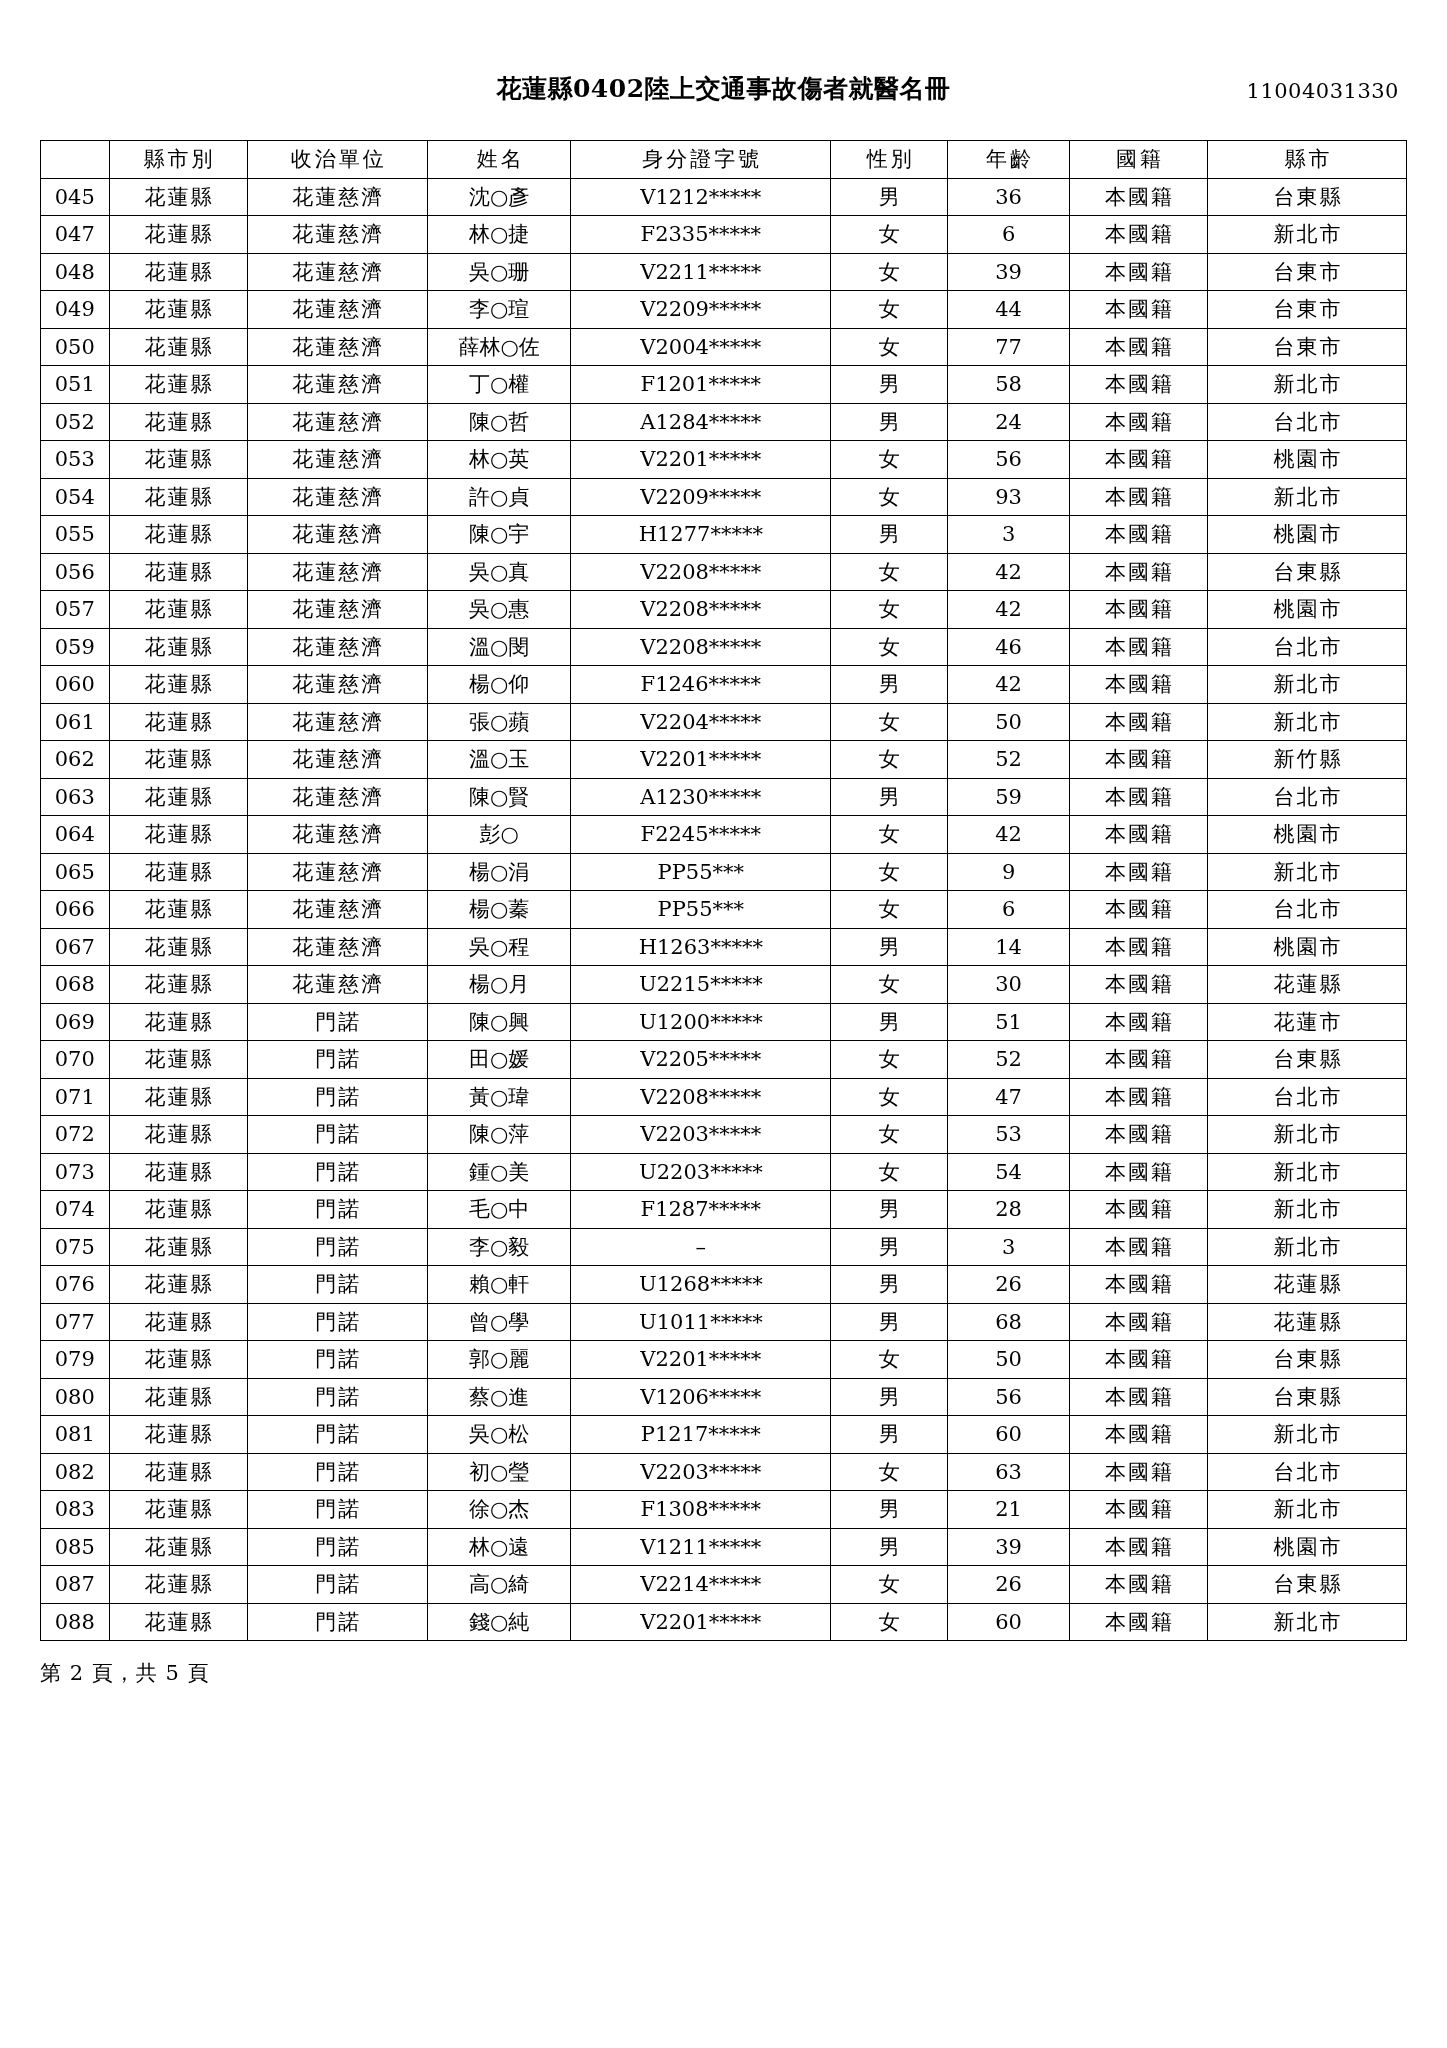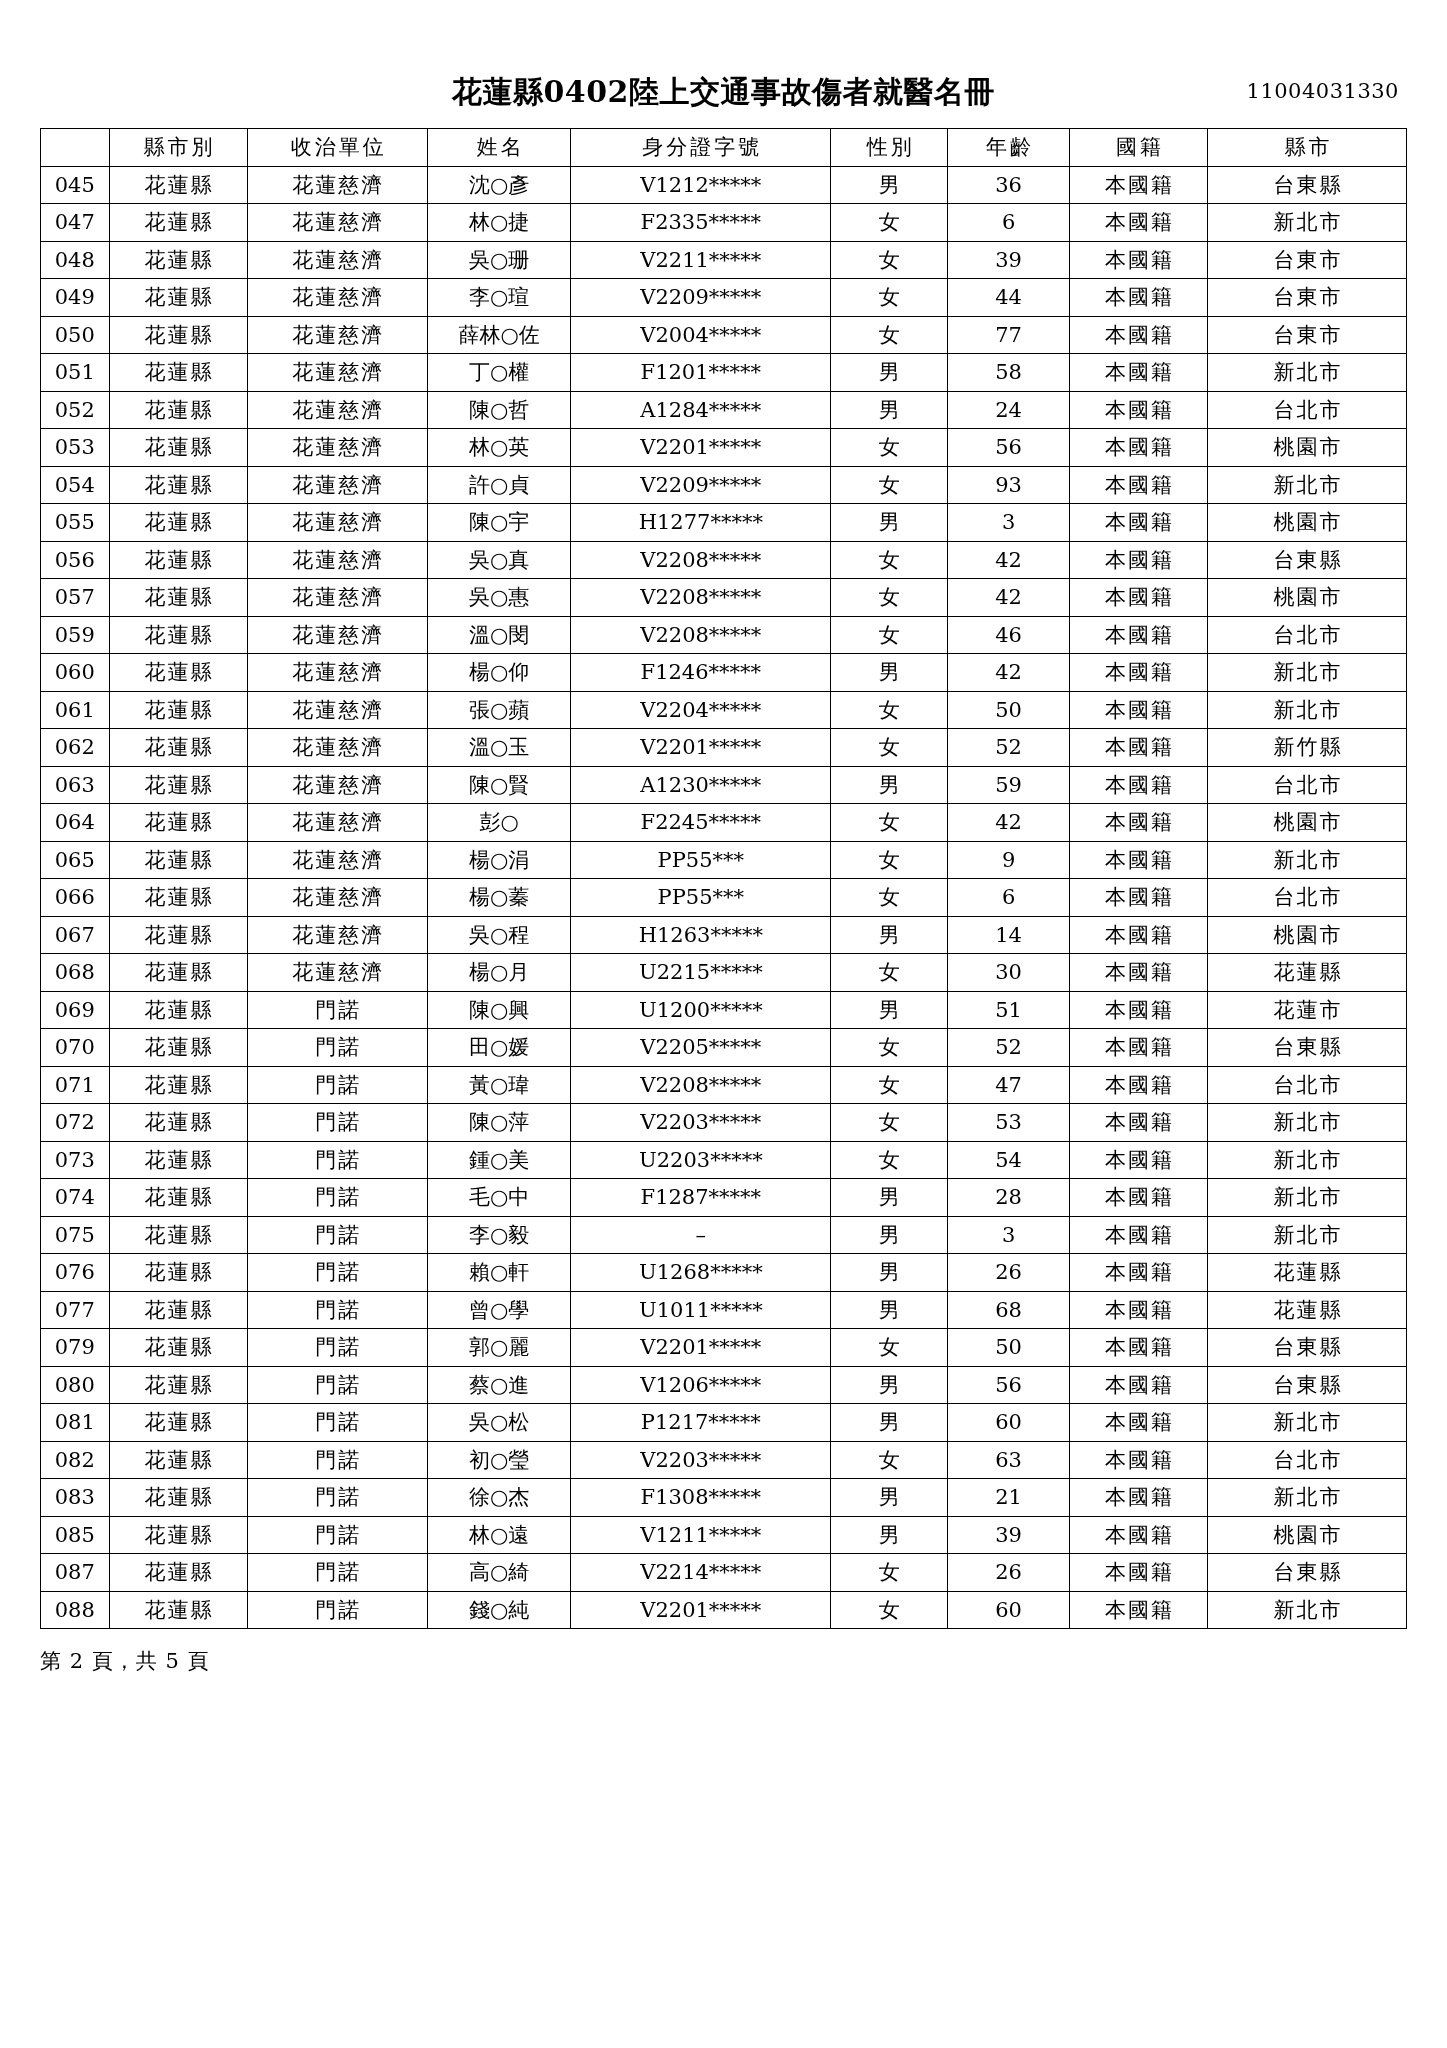--- a/index.html
+++ b/index.html
@@ -28,40 +28,40 @@
     position: relative;
     height: 48px;
     margin-top: 72px;
   }
   .doc-title {
     position: absolute;
     left: 0;
     right: 0;
     top: 0;
     text-align: center;
-    font-size: 30px;
+    font-size: 25px;
     font-weight: bold;
     letter-spacing: 0.5px;
     font-family: "DejaVu Serif", "Liberation Serif", serif;
     white-space: nowrap;
   }
   .doc-number {
     position: absolute;
     right: 8px;
     top: 7px;
     font-size: 21px;
     letter-spacing: 0.5px;
     font-family: "DejaVu Serif", "Liberation Serif", serif;
     margin-left: 36px;
   }
   
   table.roster {
     border-collapse: collapse;
     width: 1367px;
-    margin-top: 8px;
+    margin-top: 20px;
     table-layout: fixed;
   }
   table.roster th,
   table.roster td {
     border: 1.6px solid #000000;
     height: 36.5px;
     line-height: 34px;
     text-align: center;
     vertical-align: middle;
     font-size: 21px;

